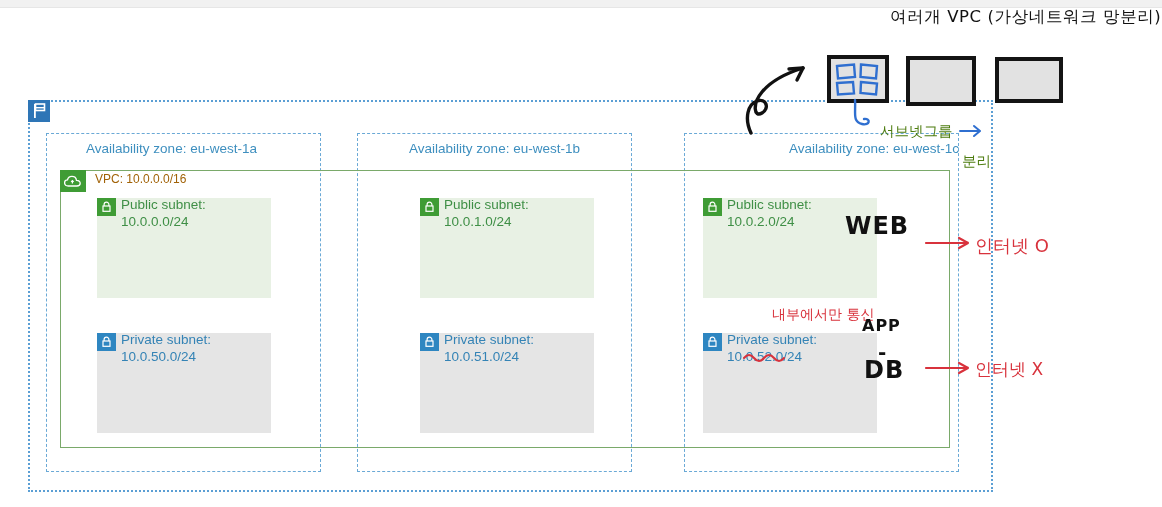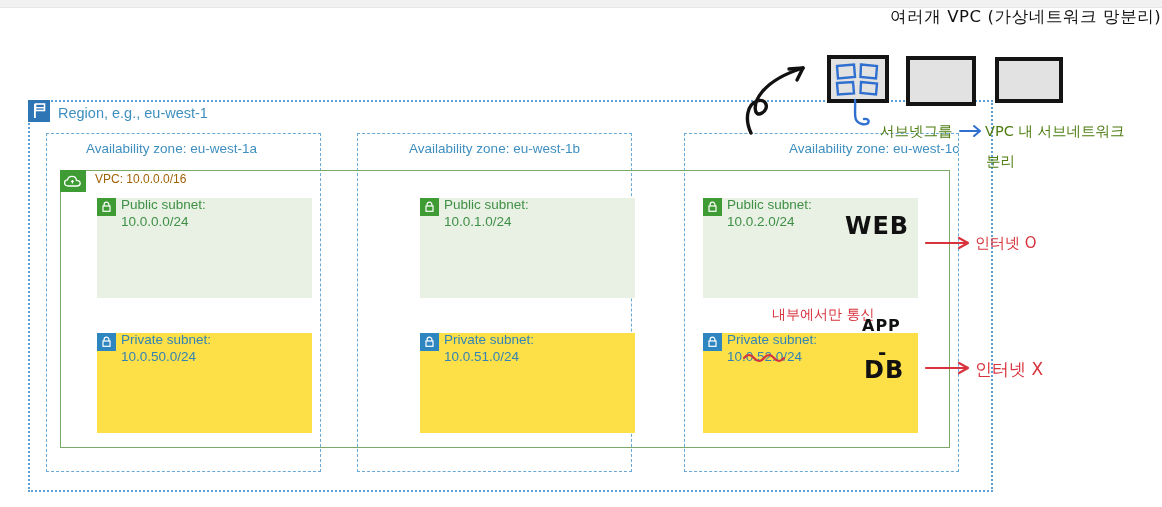--- a/index.html
+++ b/index.html
@@ -98,25 +98,25 @@
     position: absolute;
     left: 95px; top: 172px;
     font-size: 12px;
     color: #a16207;
     white-space: nowrap;
   }
 
   
   .subnet {
     position: absolute;
-    width: 215px; height: 100px;
+    width: 174px; height: 100px;
     box-sizing: border-box;
   }
   .subnet.public  { background: #e8f1e4; }
-  .subnet.private { background: #fde047; }
+  .subnet.private { background: #e5e5e5; }
   .subnet-badge {
     position: absolute;
     left: 0; top: 0;
     width: 19px; height: 18px;
     display: flex;
     align-items: center;
     justify-content: center;
   }
   .public  .subnet-badge { background: #3f9c35; }
   .private .subnet-badge { background: #2e86c1; }
@@ -158,25 +158,24 @@
     font-size: 16.5px;
     letter-spacing: .6px;
   }
   .ann-subnet-group {
     left: 880px; top: 122px;
     font-size: 14.5px;
   }
   .ann-subnet-group2 {
     left: 962px; top: 152px;
     font-size: 14.5px;
-    margin-left: 24px;
   }
   .ann-internet-o {
     left: 975px; top: 234px;
-    font-size: 15px;
+    font-size: 18px;
   }
   .ann-internet-x {
     left: 975px; top: 358px;
     font-size: 17px;
   }
   .ann-internal {
     left: 758px; top: 306px;
     font-size: 14px;
     margin-left: 14px;
   }
@@ -219,21 +218,20 @@
   <div class="top-strip"></div>
 
   <div class="region-box"></div>
   <div class="region-flag">
     <svg width="22" height="22" viewBox="0 0 22 22" aria-hidden="true">
       <rect x="6" y="4" width="1.8" height="14" fill="#ffffff"></rect>
       <rect x="7.5" y="4" width="9" height="6.5" fill="none" stroke="#ffffff" stroke-width="1.6"></rect>
       <rect x="7.5" y="7" width="9" height="1.4" fill="#ffffff"></rect>
     </svg>
   </div>
-  <div class="region-label">Region, e.g., eu-west-1</div>
 
   <div class="az-box az-1"></div>
   <div class="az-box az-2"></div>
   <div class="az-box az-3"></div>
 
   <div class="az-label azl-1">Availability zone: eu-west-1a</div>
   <div class="az-label azl-2">Availability zone: eu-west-1b</div>
   <div class="az-label azl-3">Availability zone: eu-west-1c</div>
 
   <div class="vpc-box"></div>
@@ -337,21 +335,20 @@
 
     <path d="M926 368 L968 368 M968 368 L959 363 M968 368 L959 373" fill="none" stroke="#d8323c" stroke-width="2.2" stroke-linecap="round"></path>
 
     <path d="M744 358 q5 -6 10 0 q5 6 10 0 q5 -6 10 0 q5 6 10 0" fill="none" stroke="#d8323c" stroke-width="2" stroke-linecap="round"></path>
   </svg>
 
   <div class="hand hand-black ann-title">여러개 VPC (가상네트워크 망분리)</div>
 
   <div class="hand hand-blue ann-subnet-group">서브넷그룹</div>
 
-  <div class="hand hand-blue" style="left:985px; top:122px; font-size:14.5px;">VPC 내  서브네트워크</div>
 
   <div class="hand hand-blue ann-subnet-group2">분리</div>
 
   <div class="hand hand-red ann-internet-o">인터넷 O</div>
 
   <div class="hand hand-red ann-internet-x">인터넷 X</div>
 
   <div class="hand hand-red ann-internal">내부에서만 통신</div>
 
   <div class="hand hand-black ann-web">WEB</div>

